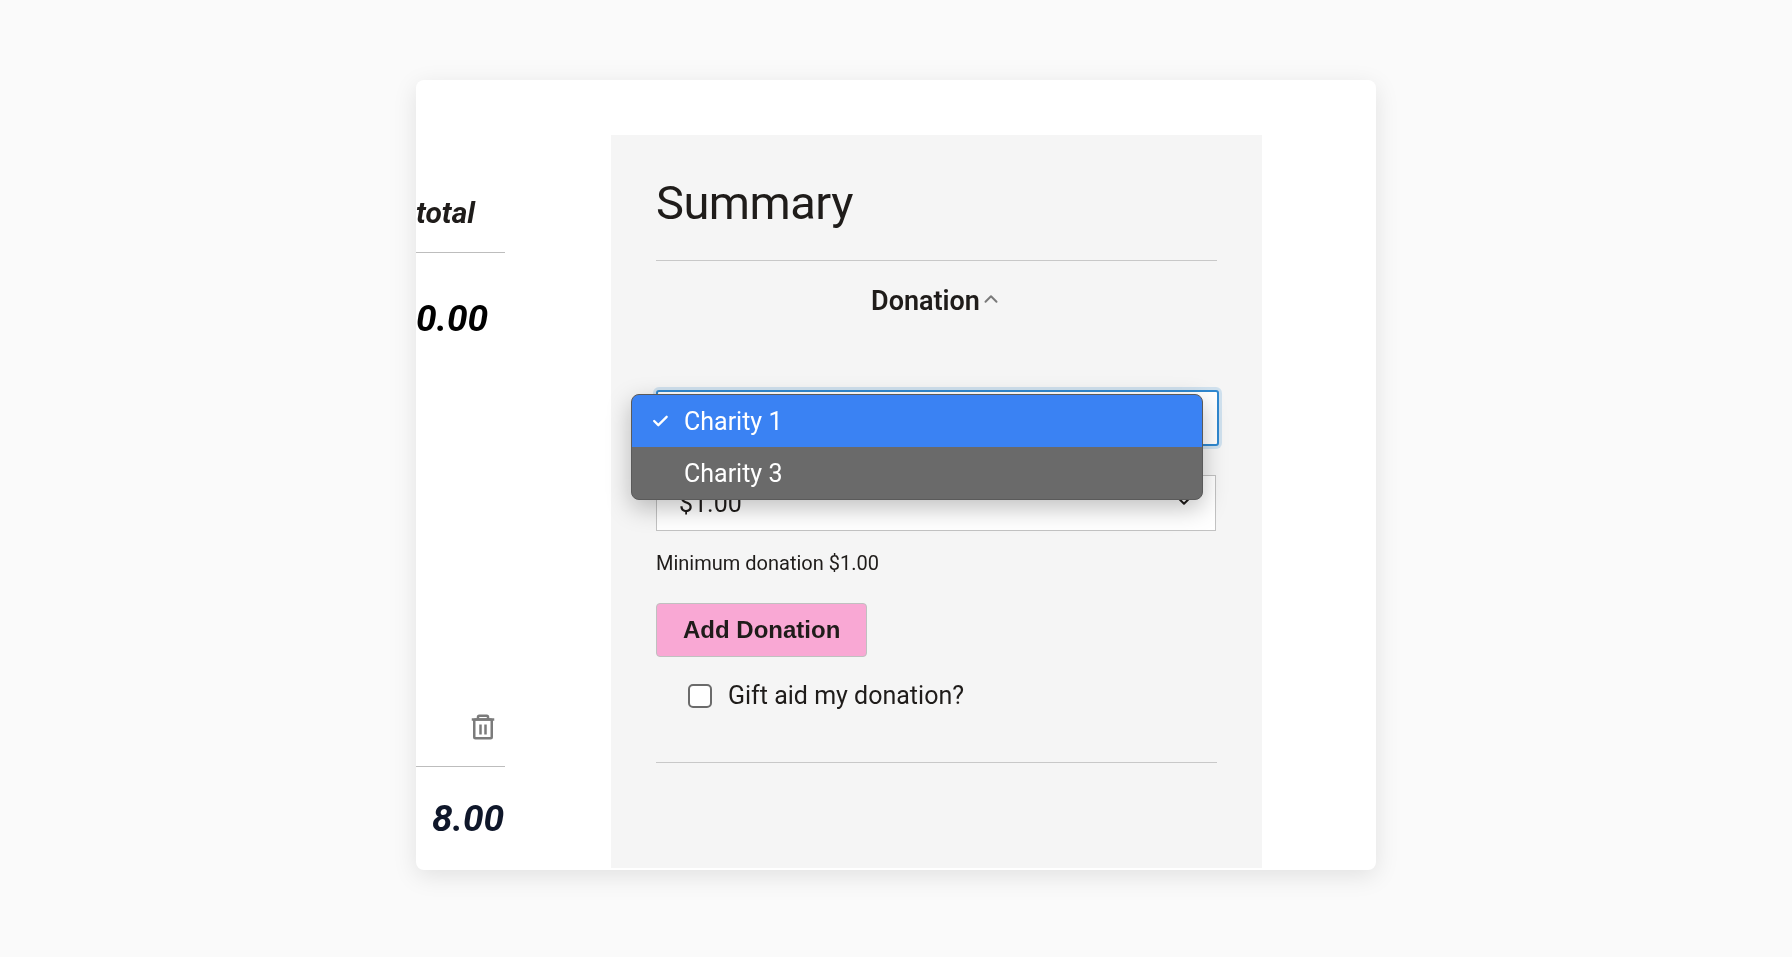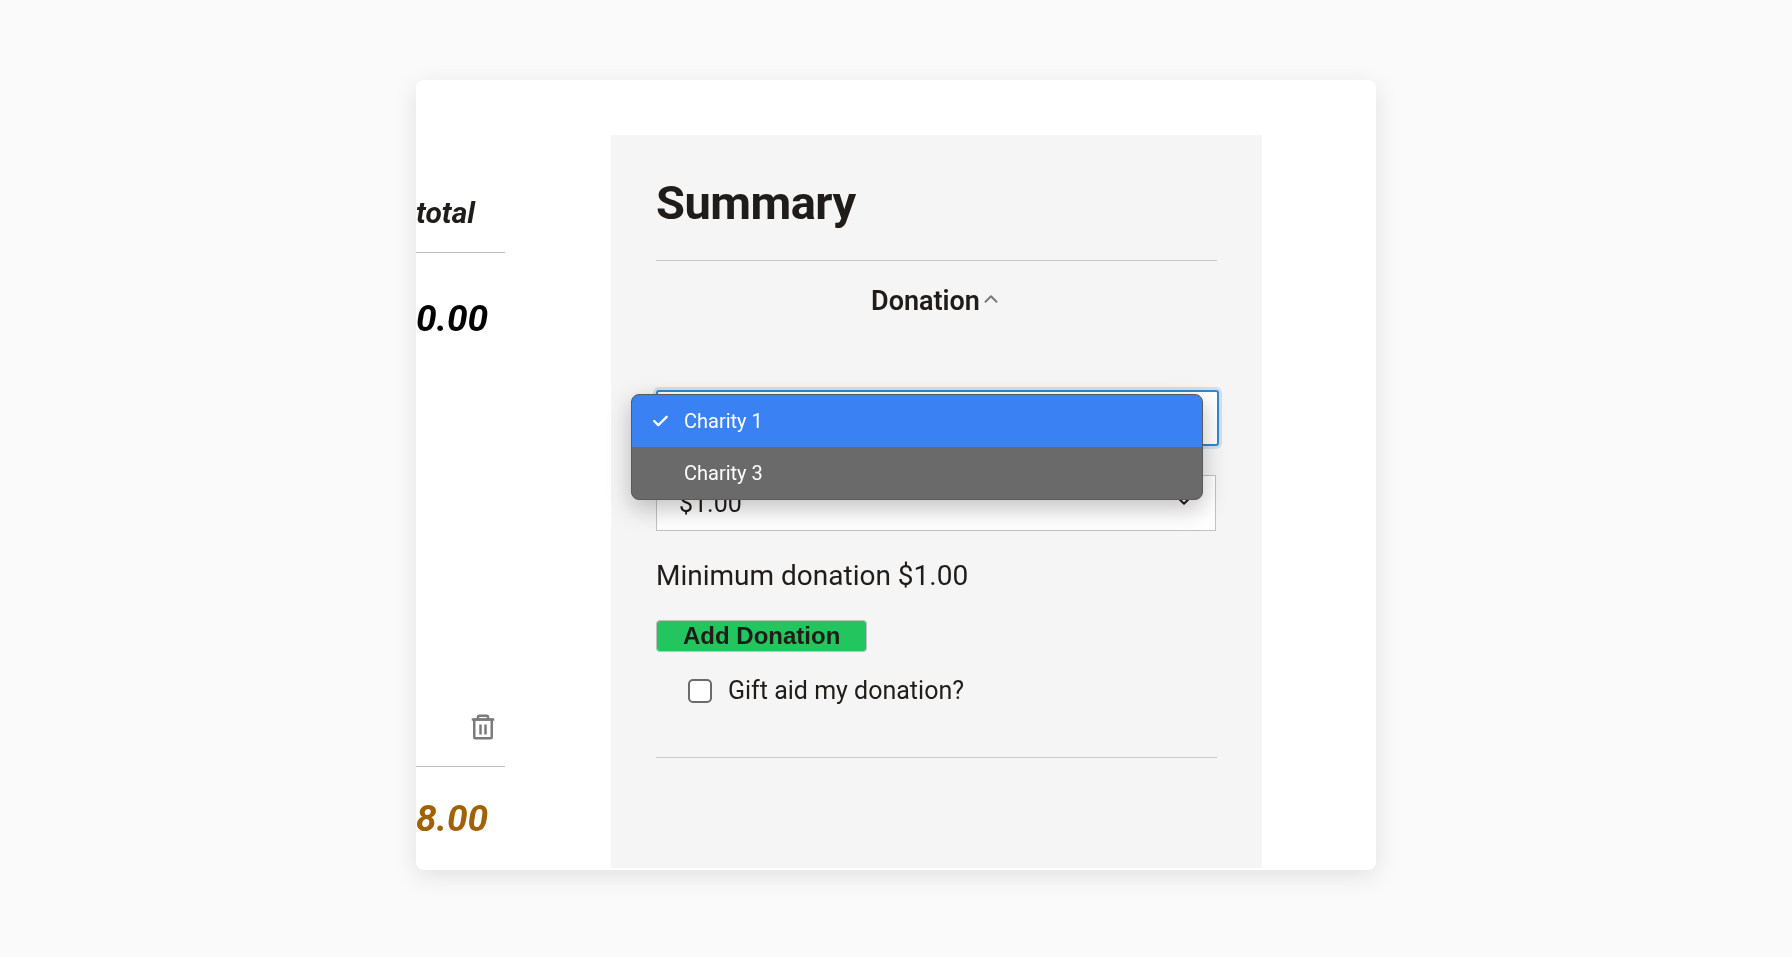--- a/index.html
+++ b/index.html
@@ -50,21 +50,22 @@
     }
     .left-amount-1 {
       font-size: 37px;
       font-weight: 700;
       color: #000000;
       margin-bottom: 370px;
     }
     .left-amount-2 {
       font-size: 37px;
       font-weight: 700;
-      color: #a16207;
+      color: #0f172a;
+      margin-left: 16px;
     }
     .trash-row {
       display: flex;
       align-items: center;
       margin-bottom: 18px;
       margin-left: 0;
     }
     .trash-icon {
       margin-left: 52px;
       color: #7b7b7b;
@@ -80,21 +81,21 @@
       position: absolute;
       left: 195px;
       top: 55px;
       width: 651px;
       height: 733px;
       background: #f5f5f5;
       padding: 40px 45px 40px 45px;
     }
     .summary-title {
       font-size: 47px;
-      font-weight: 700;
+      font-weight: 400;
       color: #1f1c1a;
       margin-bottom: 30px;
       letter-spacing: -0.5px;
     }
     .summary-divider {
       height: 1px;
       background: #c8c8c8;
       margin-bottom: 24px;
     }
     .donation-header {
@@ -129,30 +130,30 @@
       border: 2px solid #2f88d0;
       border-radius: 3px;
       background: #fff;
       box-shadow: 0 0 0 3px rgba(47,136,208,0.18);
     }
     .amount-value {
       font-size: 25px;
       color: #1f1c1a;
     }
     .min-donation {
-      margin-top: 28px;
-      font-size: 28px;
+      margin-top: 20px;
+      font-size: 20px;
       color: #1f1c1a;
     }
     .add-donation-btn {
       margin-top: 28px;
-      background: #22c55e;
+      background: #f9a8d4;
       border: 1px solid #c0c0c0;
       border-radius: 4px;
-      padding: 1px 26px;
+      padding: 12px 26px;
       font-size: 24px;
       font-weight: 600;
       color: #1f1c1a;
       cursor: pointer;
     }
     .giftaid-row {
       margin-top: 24px;
       display: flex;
       align-items: center;
       gap: 16px;
@@ -180,21 +181,21 @@
       border-radius: 8px;
       box-shadow: 0 8px 24px rgba(0,0,0,0.25);
       overflow: hidden;
       z-index: 10;
     }
     .dropdown-option {
       display: flex;
       align-items: center;
       height: 52px;
       padding: 0 18px;
-      font-size: 20px;
+      font-size: 25px;
       color: #fff;
       cursor: pointer;
     }
     .dropdown-option.selected {
       background: #3a82f3;
     }
     .check-slot {
       width: 28px;
       display: inline-flex;
       align-items: center;

